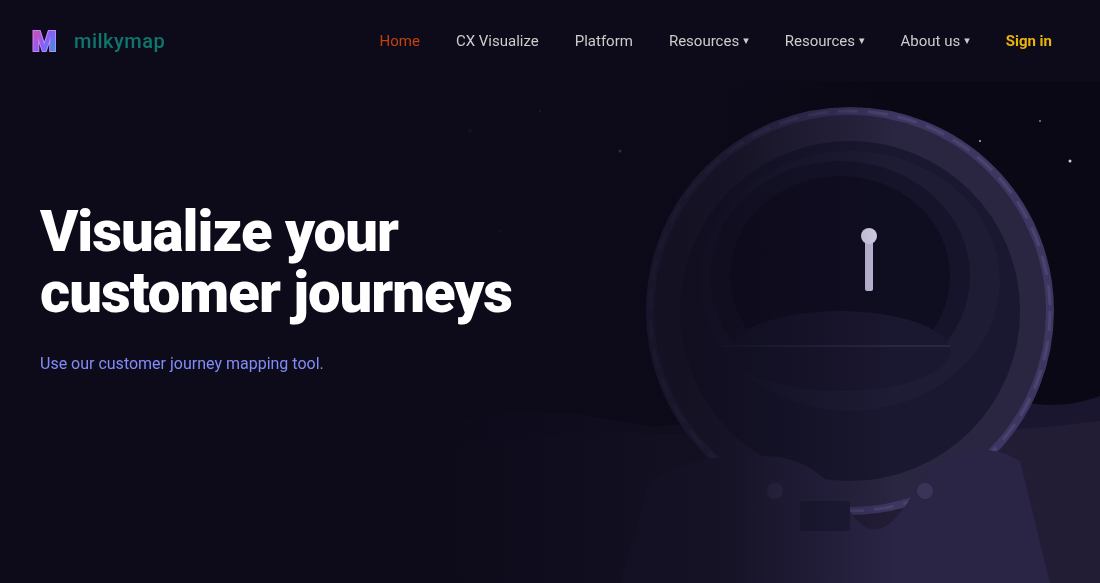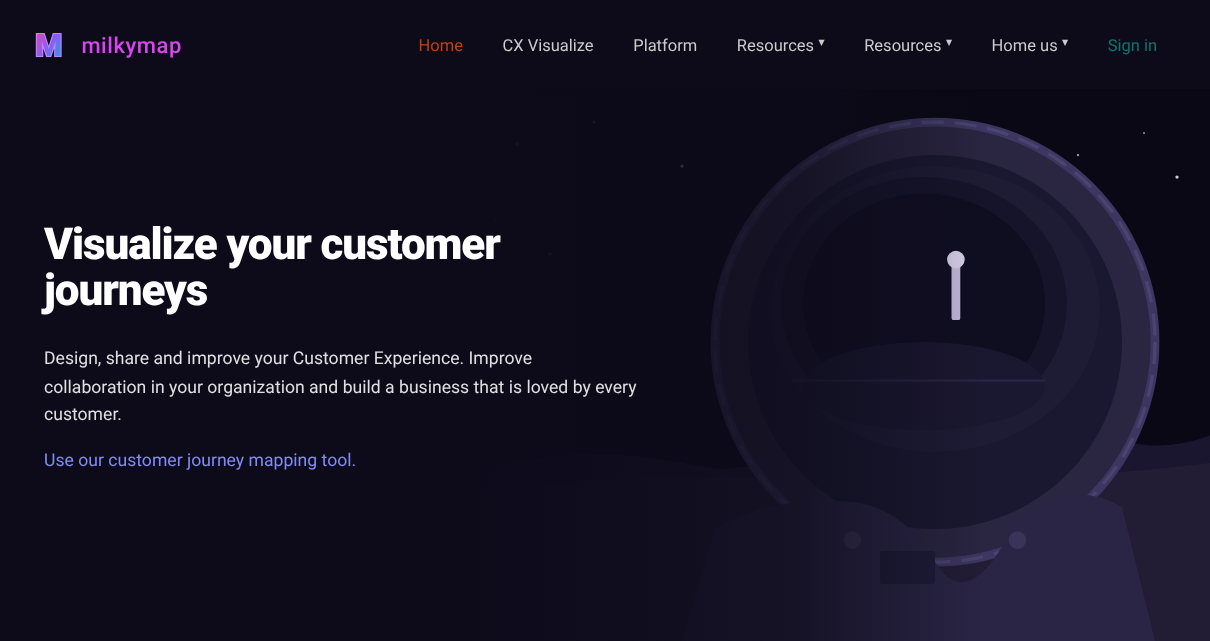--- a/index.html
+++ b/index.html
@@ -35,21 +35,21 @@
       gap: 8px;
       margin-right: auto;
     }
 
     .logo-icon {
       width: 36px;
       height: 36px;
     }
 
     .logo-text {
-      color: #d946ef;
+      color: #0f766e;
       font-size: 20px;
       font-weight: 500;
       letter-spacing: 0.5px;
       text-align: right;
     }
 
     .nav-links {
       display: flex;
       align-items: center;
       gap: 0;
@@ -63,32 +63,32 @@
       padding: 0 18px;
       white-space: nowrap;
     }
 
     .nav-links li a.active {
       color: #c2410c;
     }
 
     .nav-links li a.has-dropdown {
       display: flex;
-      align-items: flex-start;
+      align-items: center;
       gap: 4px;
     }
 
     .nav-links li a.has-dropdown::after {
       content: '▾';
       font-size: 11px;
     }
 
     .nav-links .signin a {
-      color: #0f766e;
-      font-weight: 400;
+      color: #eab308;
+      font-weight: 700;
     }
 
     
     .hero {
       position: absolute;
       top: 0;
       left: 0;
       width: 1100px;
       height: 583px;
       background-color: #0d0b1a;
@@ -107,21 +107,21 @@
     .hero-content {
       position: absolute;
       top: 81px;
       left: 0;
       width: 620px;
       padding: 120px 40px 40px 40px;
       z-index: 5;
     }
 
     .hero-title {
-      font-size: 40px;
+      font-size: 58px;
       font-weight: 900;
       color: #ffffff;
       line-height: 1.05;
       margin-bottom: 28px;
       letter-spacing: -1px;
     }
 
     .hero-desc {
       font-size: 16px;
       color: #e0e0e0;
@@ -240,28 +240,27 @@
           <span>Resources</span>
         </a>
       </li>
       <li>
         <a href="#" class="has-dropdown">
           <span>Resources</span>
         </a>
       </li>
       <li>
         <a href="#" class="has-dropdown">
-          <span>Home us</span>
+          <span>About us</span>
         </a>
       </li>
       <li class="signin">
         <a href="#">Sign in</a>
       </li>
     </ul>
   </nav>
 
   <div class="hero-content">
     <h1 class="hero-title">Visualize your customer journeys</h1>
-    <p class="hero-desc">Design, share and improve your Customer Experience. Improve collaboration in your organization and build a business that is loved by every customer.</p>
     <p class="hero-cta">Use our customer journey mapping tool.</p>
   </div>
 
 </div>
 
 </body></html>

